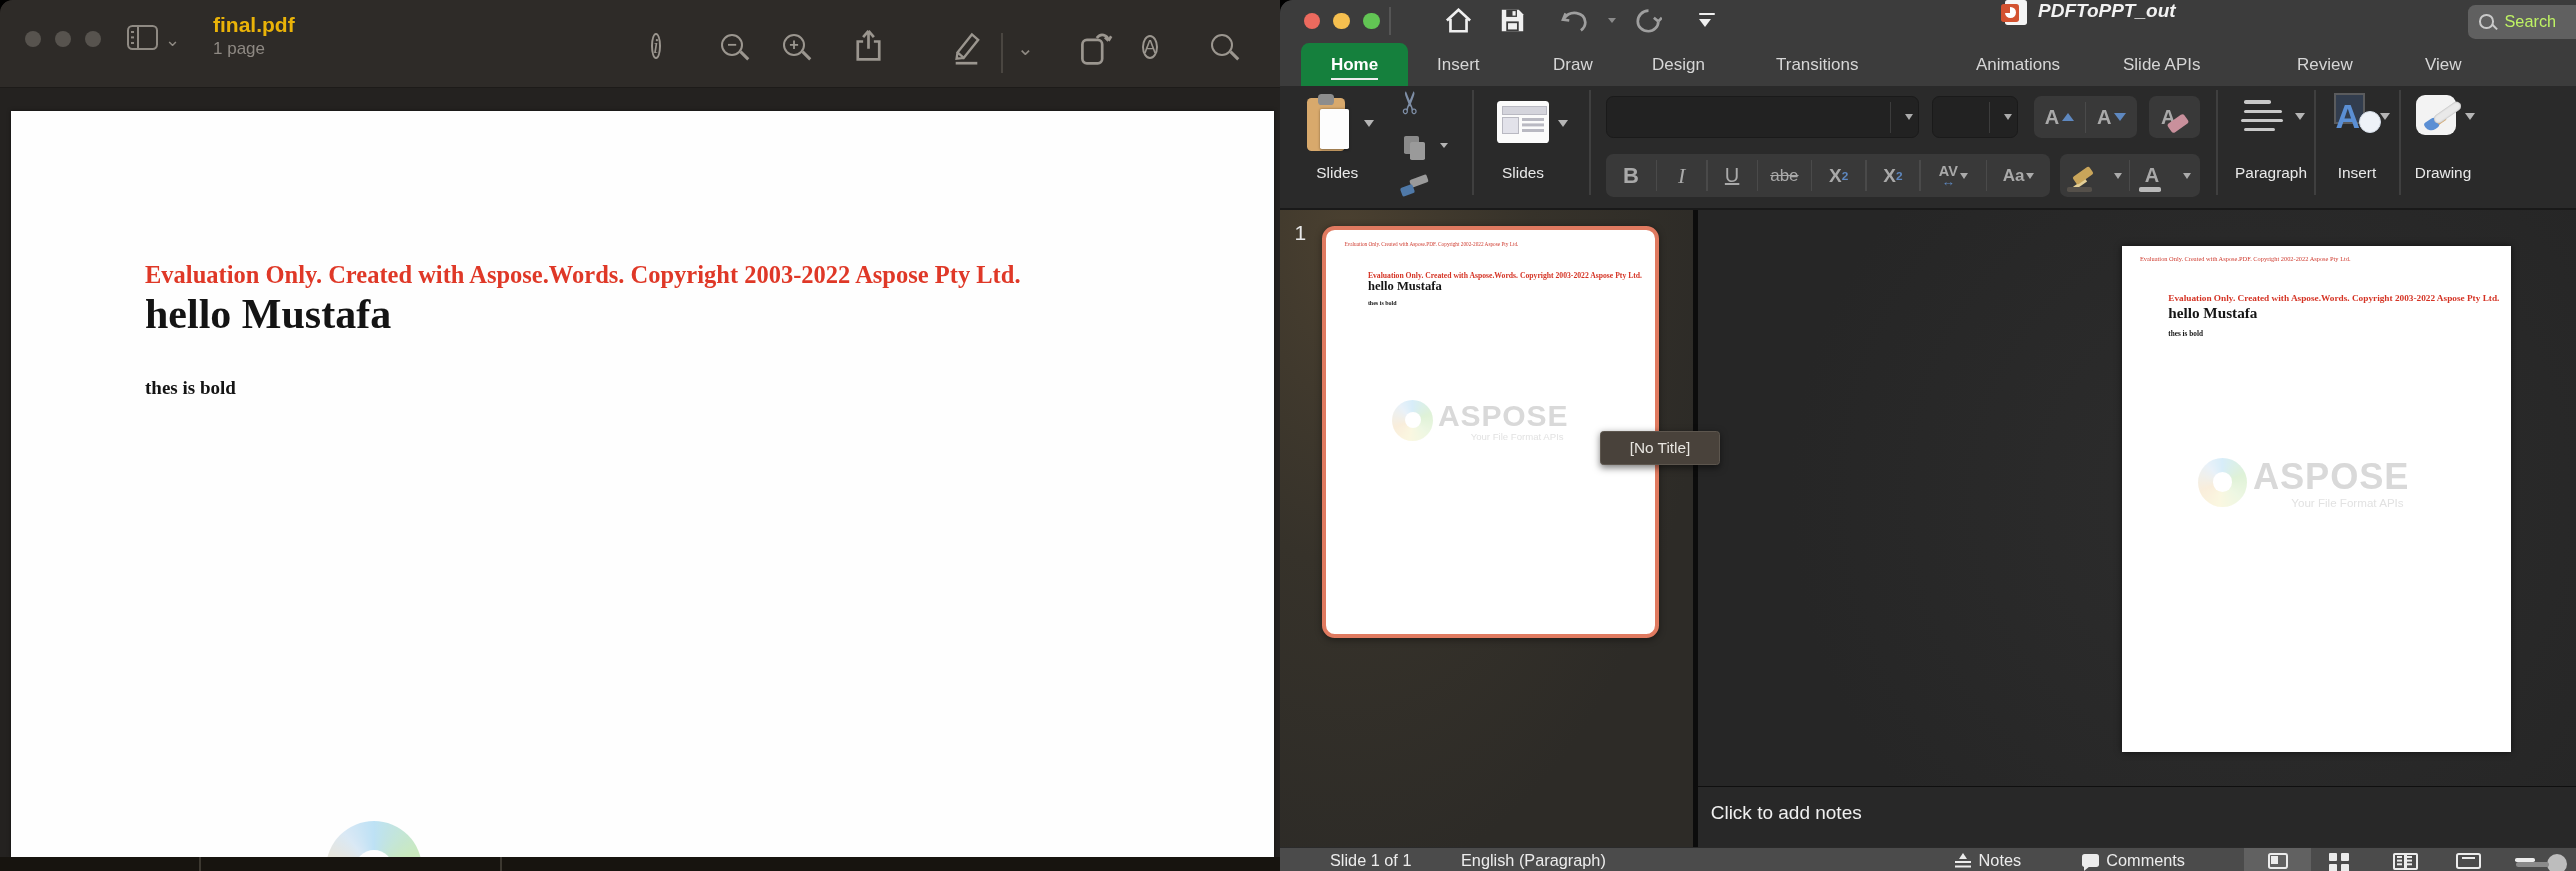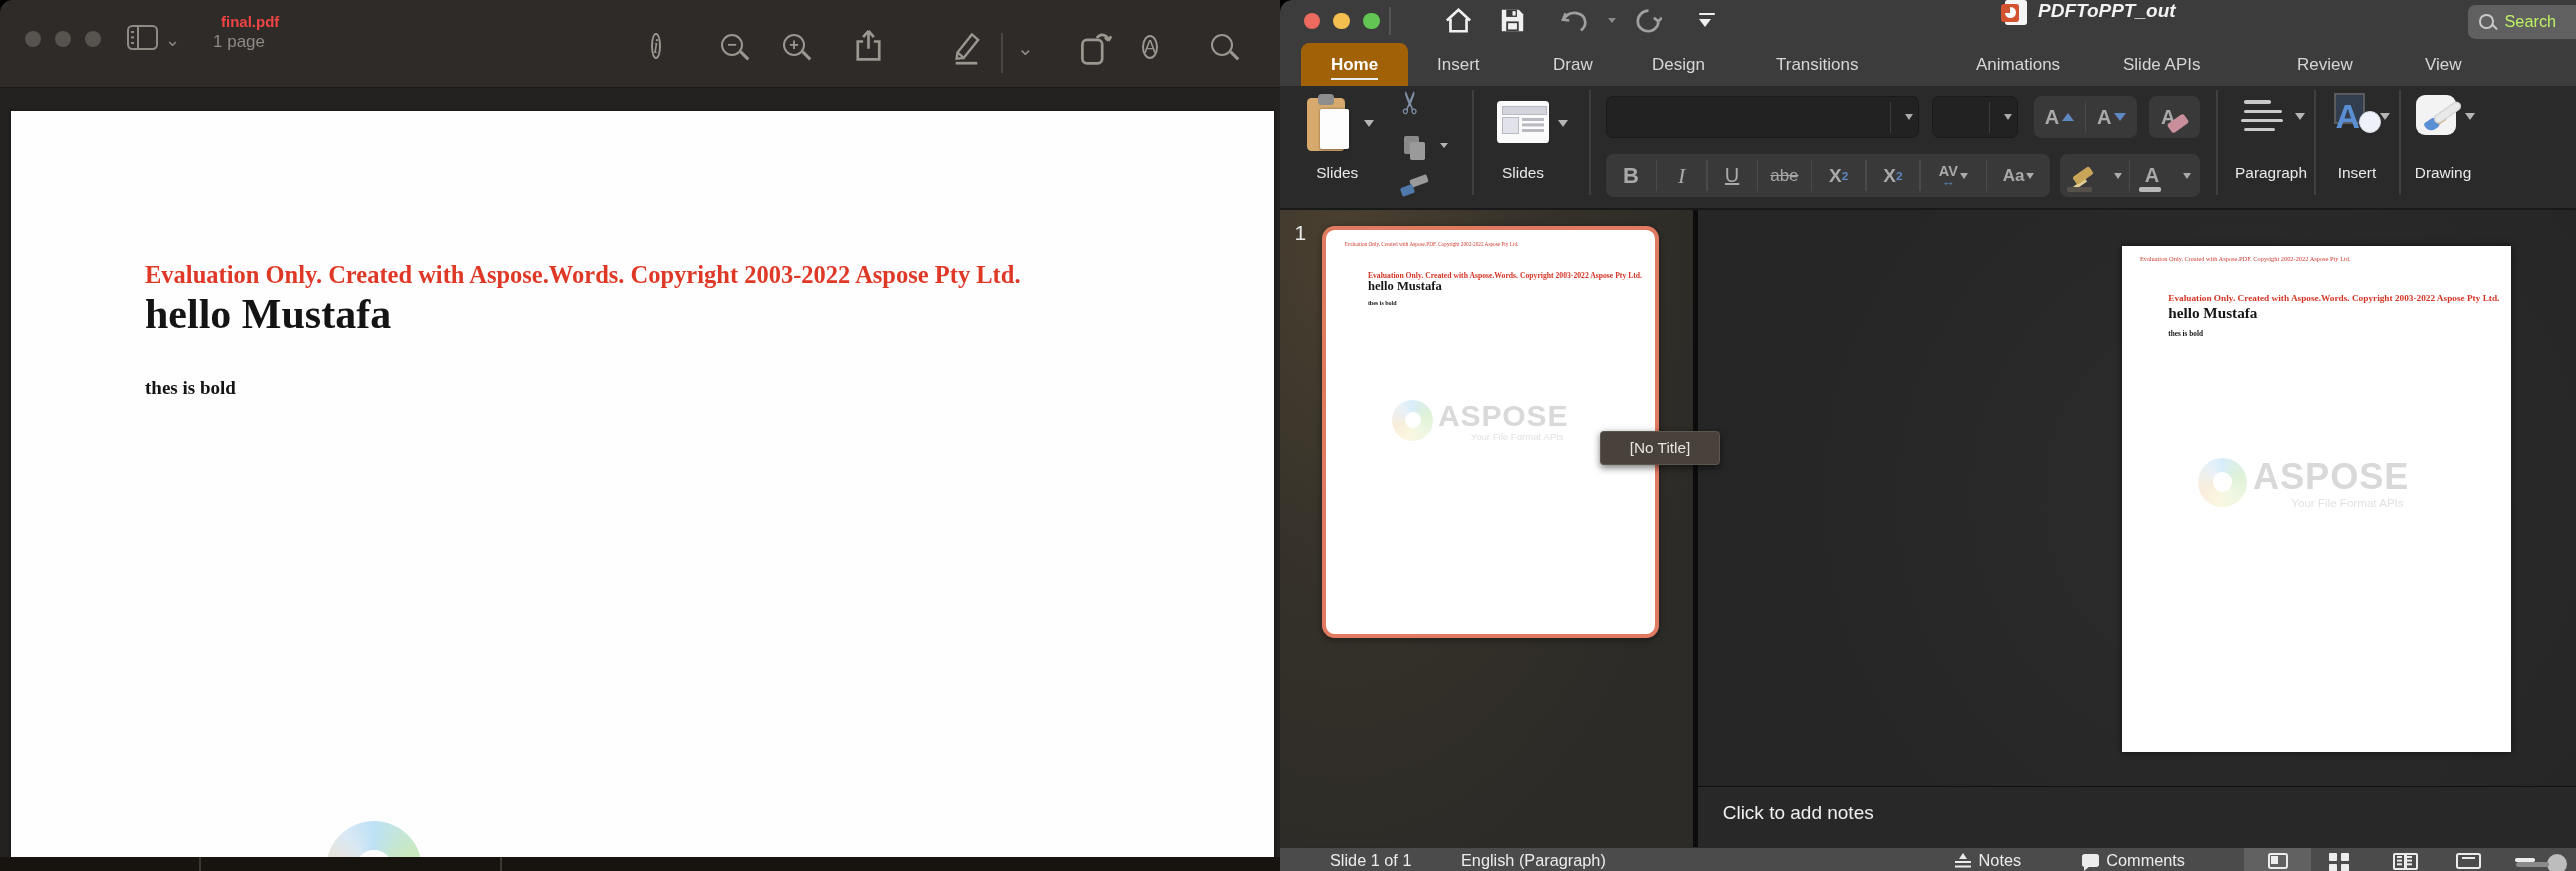--- a/index.html
+++ b/index.html
@@ -16,21 +16,21 @@
   .light { width:16.3px; height:16.3px; border-radius:50%; }
   .light--gray { background:#57534e; }
   .pv-sidebar { position:absolute; left:127px; top:23.6px; width:54px; height:36px; cursor:pointer; }
   .pv-sidebar-icon { position:absolute; left:0; top:1.8px; width:31px; height:25px;
                      border:2.3px solid #8f8a83; border-radius:5.4px; }
   .pv-sidebar-icon::before { content:""; position:absolute; left:8.2px; top:-0.9px; width:2.3px; height:22px; background:#8f8a83; }
   .pv-sidebar-icon::after { content:""; position:absolute; left:1.8px; top:3.6px; width:3.6px; height:1.8px;
                             background:#8f8a83; box-shadow:0 5.4px 0 #8f8a83, 0 11px 0 #8f8a83; }
   .pv-chevron { position:absolute; left:38px; top:5.4px; color:#8f8a83; font-size:18px; }
   .pv-titles { position:absolute; left:213px; top:12.7px; }
-  .pv-title { font-size:15px; font-weight:bold; color:#ef4444;margin-left:8px; }
+  .pv-title { font-size:21px; font-weight:bold; color:#eab308; }
   .pv-sub { font-size:17px; color:#8e8983; margin-top:2px; }
   .pv-tool { position:absolute; top:34px; width:36px; height:36px; color:#9b968f; cursor:pointer; }
   .mag { position:relative; display:inline-block; width:22px; height:22px;
          border:2.7px solid #9b968f; border-radius:50%; }
   .mag::after { content:""; position:absolute; width:11px; height:2.7px; background:#9b968f;
                 right:-9px; bottom:-2.7px; transform:rotate(45deg); }
   .mag .mg { position:absolute; left:0; right:0; top:0px; text-align:center; font-size:16.3px;
              line-height:16.3px; color:#9b968f; font-weight:bold; }
   .pv-info { width:25px; height:29px; border:2.3px solid #9b968f; border-radius:50%;
              text-align:center; font-family:"Liberation Serif",serif; font-style:italic;
@@ -77,21 +77,21 @@
                           border-radius:50%; background:conic-gradient(#fff 0 270deg, #d35230 270deg 360deg); }
   .tb-title-text { margin-left:11px; font-size:19px; font-weight:bold; color:#f2f2f2; }
   .tb-search { position:absolute; left:1188px; top:4.5px; width:108px; height:34px; background:#606060;
                border-radius:7.3px 0 0 7.3px; display:flex; align-items:center; overflow:hidden; }
   .tb-search .mag { width:14.5px; height:14.5px; border-color:#c9c9c9; margin-left:11px; flex:none; }
   .tb-search .mag::after { width:7.3px; height:2.3px; background:#c9c9c9; right:-6.3px; bottom:-1.8px; }
   .tb-search-text { margin-left:11px; font-size:16.3px; color:#bef264; white-space:nowrap; }
 
   .tabs { position:absolute; left:0; top:43px; width:1296px; height:44px; background:#3c3c3c; }
   .tab { position:absolute; top:0; height:44px; line-height:44px; font-size:17px; color:#d6d6d6; cursor:pointer; }
-  .tab--active { background:#a16207; border-radius:8.2px 8.2px 0 0; text-align:center;
+  .tab--active { background:#15803d; border-radius:8.2px 8.2px 0 0; text-align:center;
                  font-weight:bold; color:#fff; }
   .tab--active b { display:inline-block; line-height:normal; padding-bottom:2.7px;
                    border-bottom:2.3px solid #ededed; font-weight:bold; margin-top:11px; }
 
   .ribbon { position:absolute; left:0; top:86px; width:1296px; height:124px; background:#2a2a2a;
             border-bottom:2.7px solid #191919; }
   .rb-label { position:absolute; top:78px; font-size:15.4px; color:#e9e9e9; text-align:center; }
   .vsep { position:absolute; top:3.6px; width:1.8px; height:105px; background:#3f3f3f; }
   .dd { position:absolute; width:0; height:0; border-left:5.4px solid transparent;
         border-right:5.4px solid transparent; border-top:7.3px solid #b5b5b5; cursor:pointer; }
@@ -180,21 +180,21 @@
            background:radial-gradient(ellipse at 16% 4%, #4a4030 0%, #36322a 38%, #2d2b27 75%); }
   .slide-num { position:absolute; left:14.5px; top:11px; font-size:21px; color:#e8e8e8; }
   .thumb { position:absolute; left:42px; top:16.3px; width:337px; height:412px; background:#fff;
            border:4.5px solid #e07a60; border-radius:12.7px; padding:3.6px; cursor:pointer;
            box-shadow:0 1.8px 7.3px rgba(0,0,0,.4); }
   .vdiv { position:absolute; left:413px; top:0; width:4.5px; height:637px; background:#0c0c0c; }
   .editor { position:absolute; left:418px; top:0; width:878px; height:637px;
             background:radial-gradient(circle at 62% 45%, #2d2d2d 0%, #262626 70%); }
   .notes { position:absolute; left:0; top:576px; width:878px; height:62px; background:#282828;
            border-top:1.8px solid #0f0f0f; cursor:text; }
-  .notes span { position:absolute; left:12.7px; top:14.5px; font-size:19px; color:#f0f0f0;margin-left:12px; }
+  .notes span { position:absolute; left:12.7px; top:14.5px; font-size:19px; color:#f0f0f0; }
 
   
   .slide { position:relative; background:#fff; font-family:"Liberation Serif",serif; overflow:hidden; }
   .slide--thumb { width:100%; height:100%; font-size:12px; border-radius:5.4px; }
   .slide--main { position:absolute; left:424px; top:36px; width:389px; height:506px; font-size:14.5px;
                  box-shadow:0 0 6.3px rgba(0,0,0,.6); cursor:default; }
   .s-pdfline { position:absolute; left:4.6%; top:1.8%; font-size:0.44em; color:#cf3b2f; white-space:nowrap; }
   .s-red { position:absolute; left:11.9%; top:9.3%; font-size:0.64em; font-weight:bold; color:#d53425; white-space:nowrap; }
   .s-h { position:absolute; left:11.9%; top:11.4%; font-size:1.05em; font-weight:bold; color:#151515; }
   .s-b { position:absolute; left:11.9%; top:16.6%; font-size:0.5em; font-weight:bold; color:#151515; }

